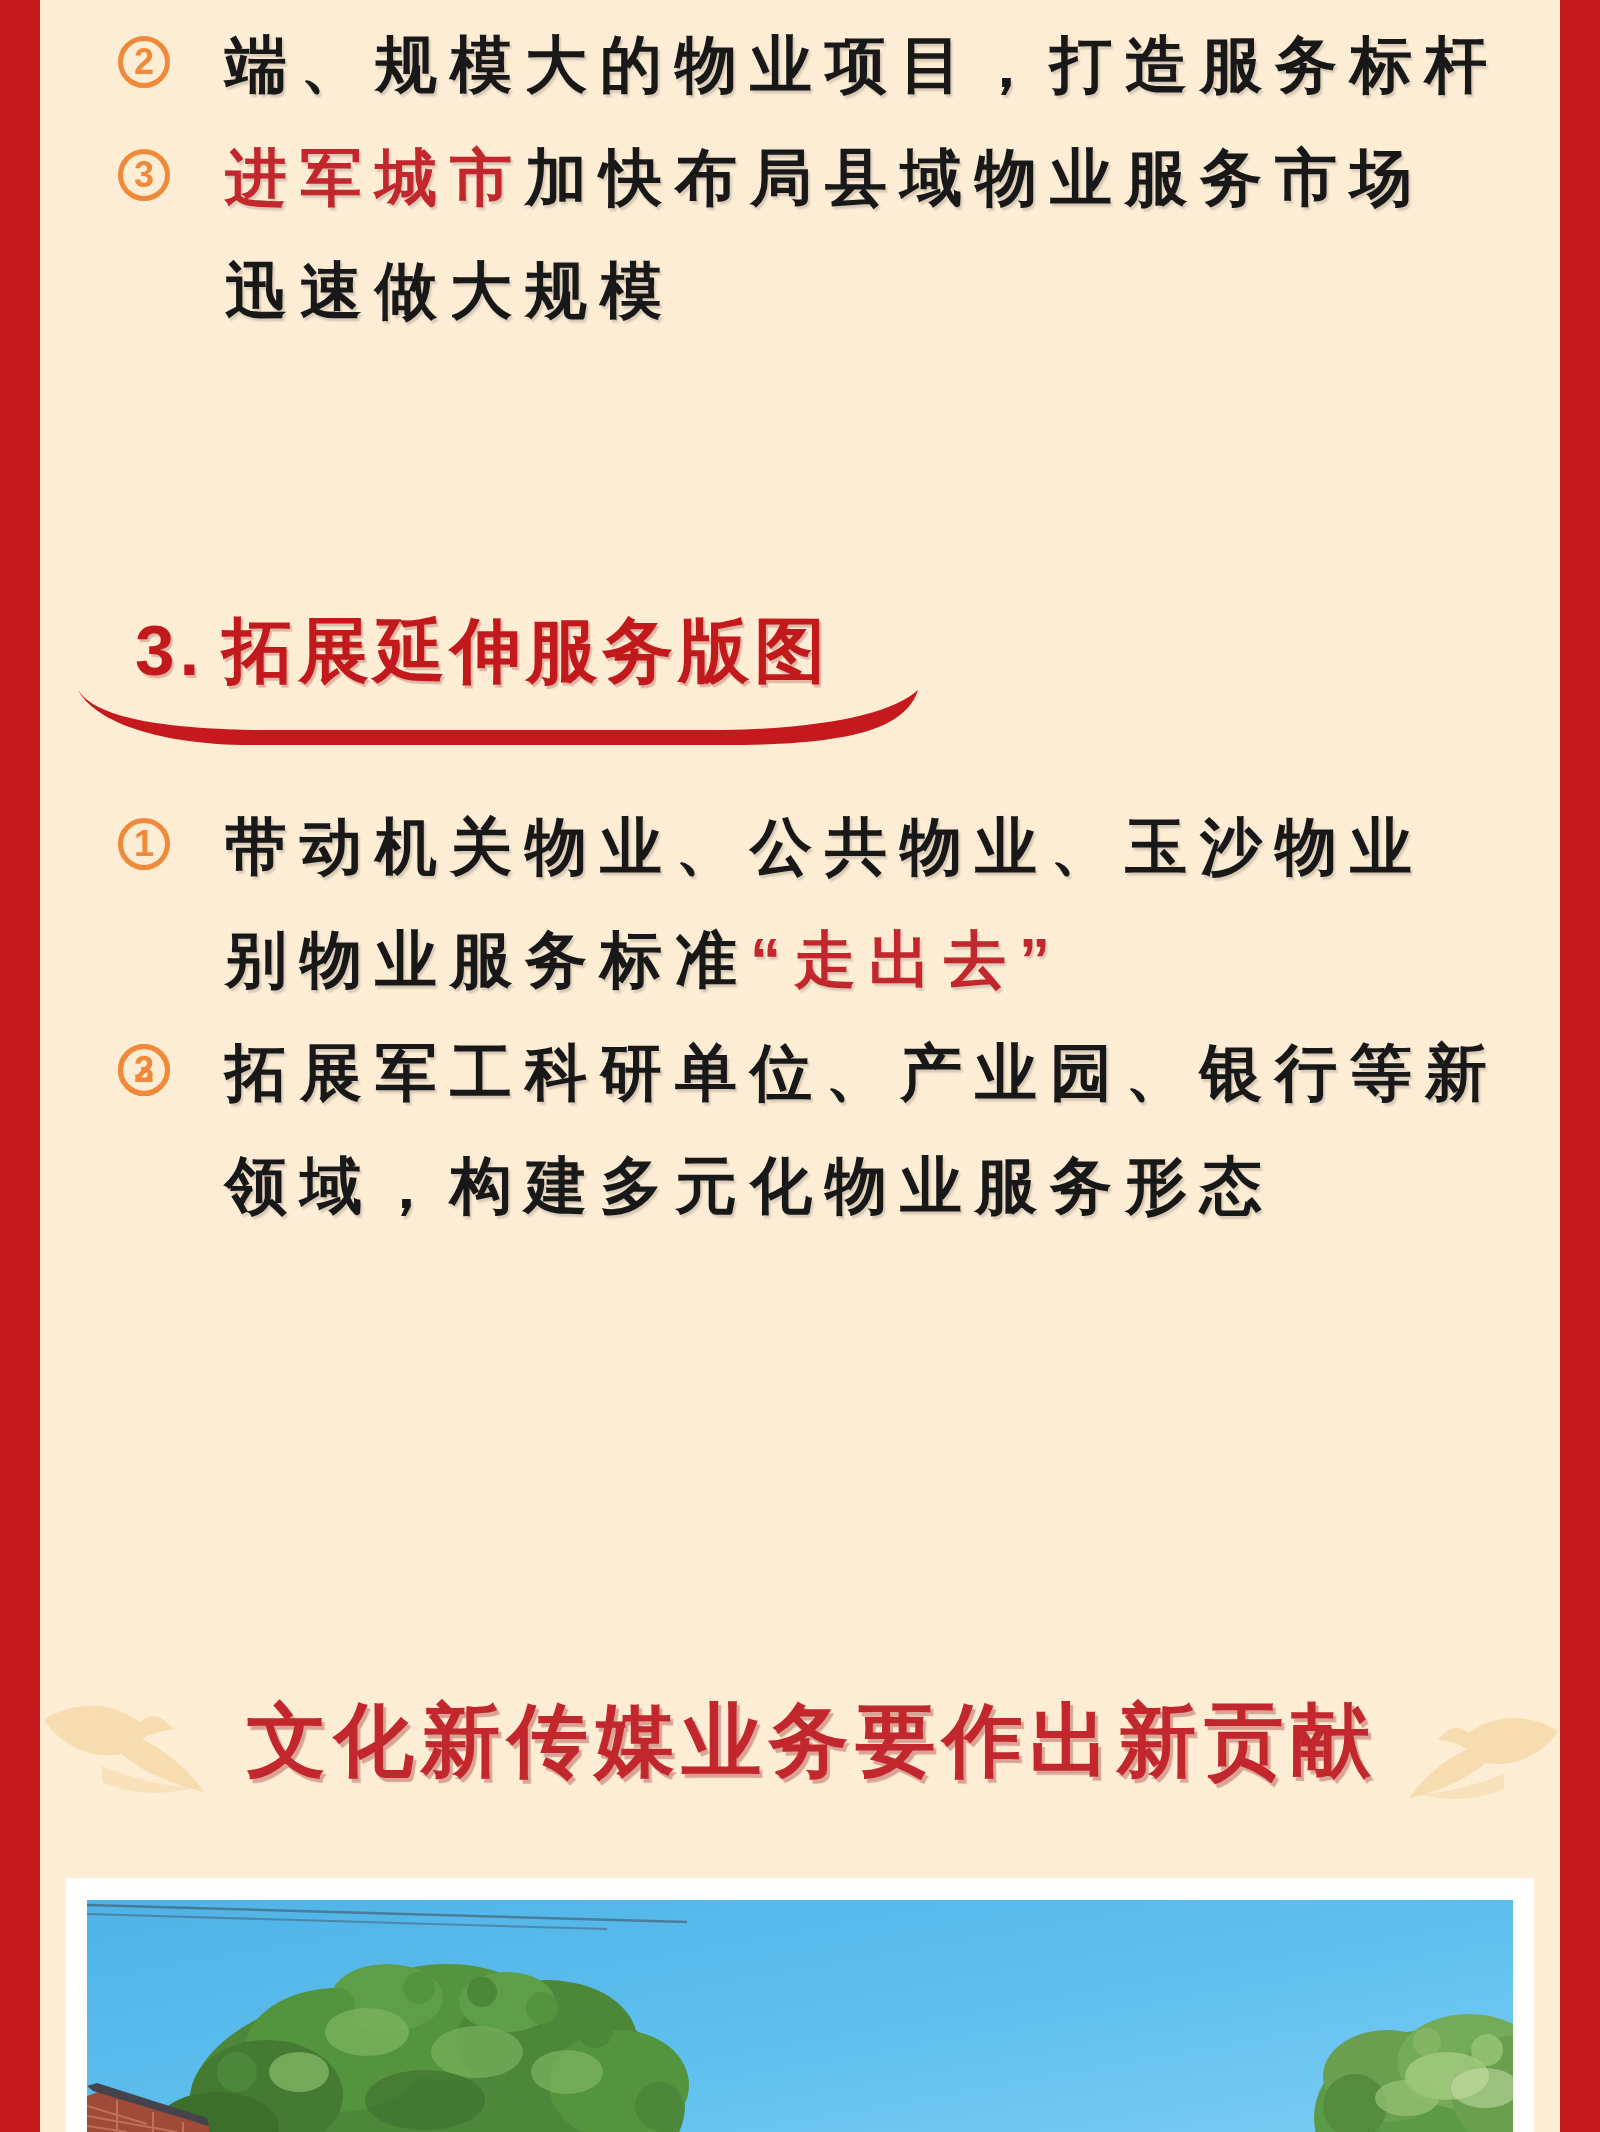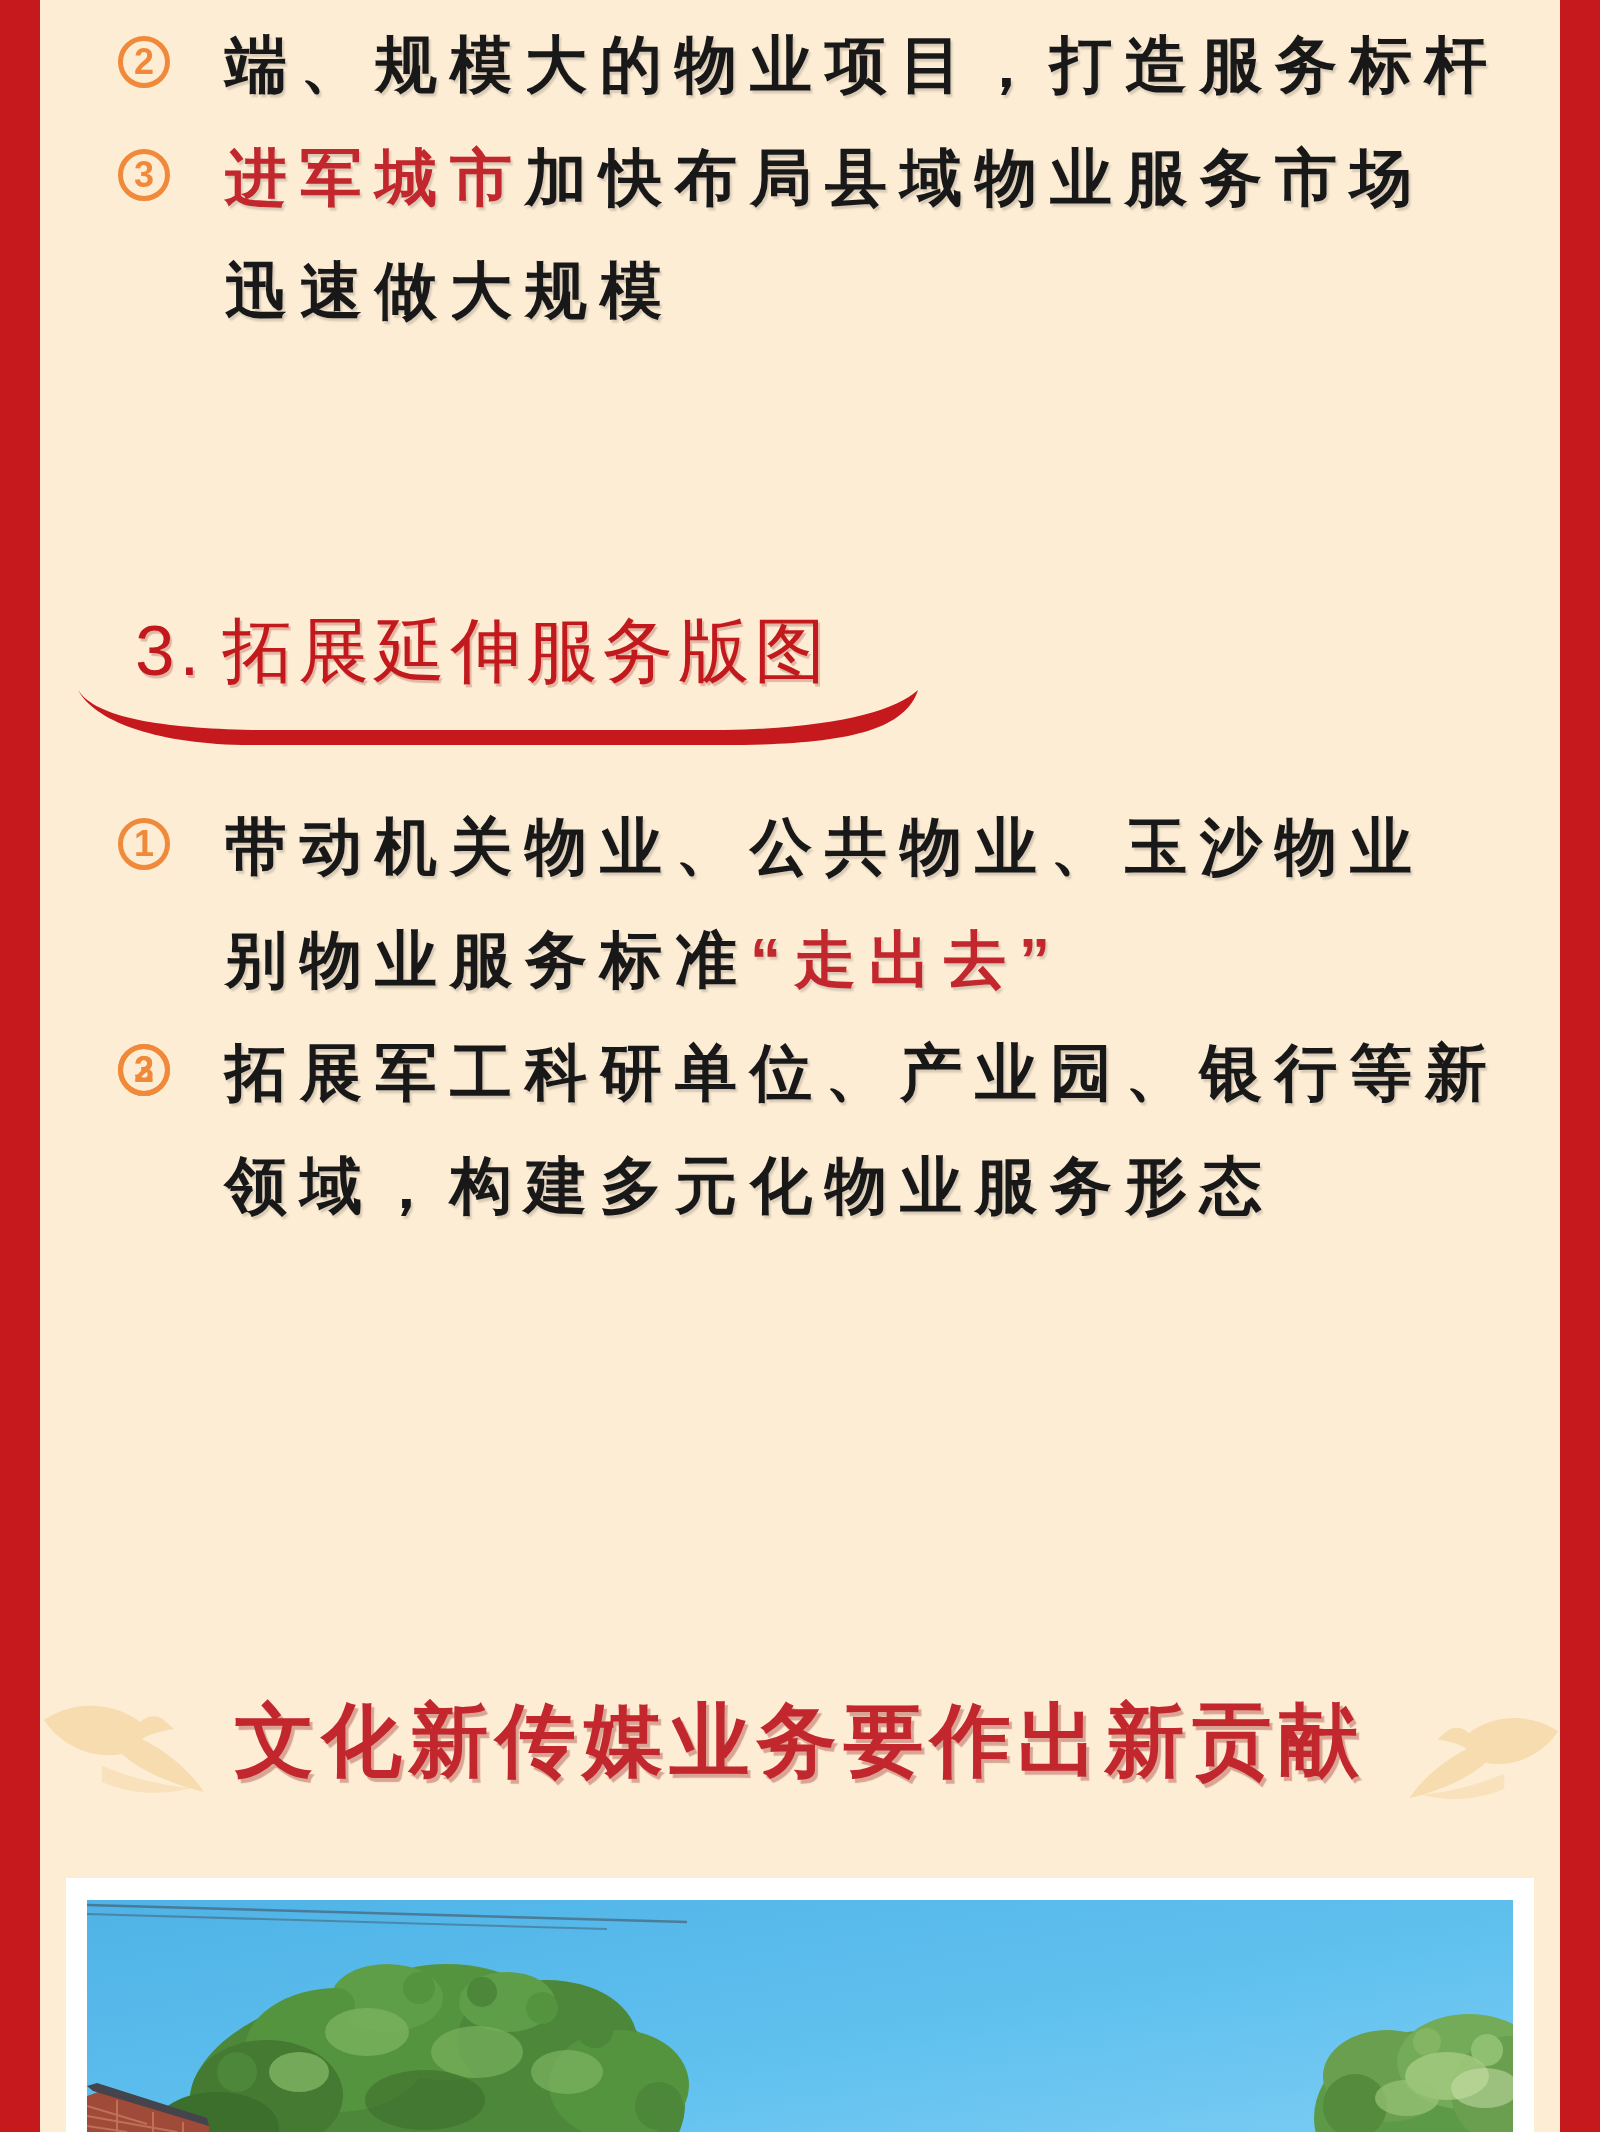--- a/index.html
+++ b/index.html
@@ -25,29 +25,29 @@
   .tline{
     font-size:62px;line-height:113px;letter-spacing:13px;
     color:#181818;font-weight:bold;white-space:nowrap;
     text-shadow:2px 3px 2px rgba(0,0,0,0.15);
   }
   .red{color:#c1272d;}
 
   
   #section-header{
     position:absolute;left:135px;top:604px;
-    font-size:71px;font-weight:normal;color:#c2191d;letter-spacing:5px;
+    font-size:71px;font-weight:bold;color:#c2191d;letter-spacing:5px;
     white-space:nowrap;text-shadow:2px 3px 1px rgba(140,20,20,0.25);
   }
   #section-header .sec-num{margin-right:18px;}
   #swoosh{position:absolute;left:72px;top:688px;width:852px;height:58px;}
 
   
   #banner-title{
-    position:absolute;left:40px;top:1688px;width:1520px;
+    position:absolute;left:52px;top:1688px;width:1520px;
     text-align:center;font-size:80px;font-weight:bold;color:#c1272d;
     letter-spacing:7px;white-space:nowrap;
     text-shadow:3px 4px 1px rgba(150,28,30,0.35);
   }
   .dove{position:absolute;opacity:0.8;}
   #dove-left{left:42px;top:1682px;width:185px;height:125px;}
   #dove-right{left:1388px;top:1678px;width:172px;height:152px;transform:scaleX(-1);}
 
   
   #photo-frame{

